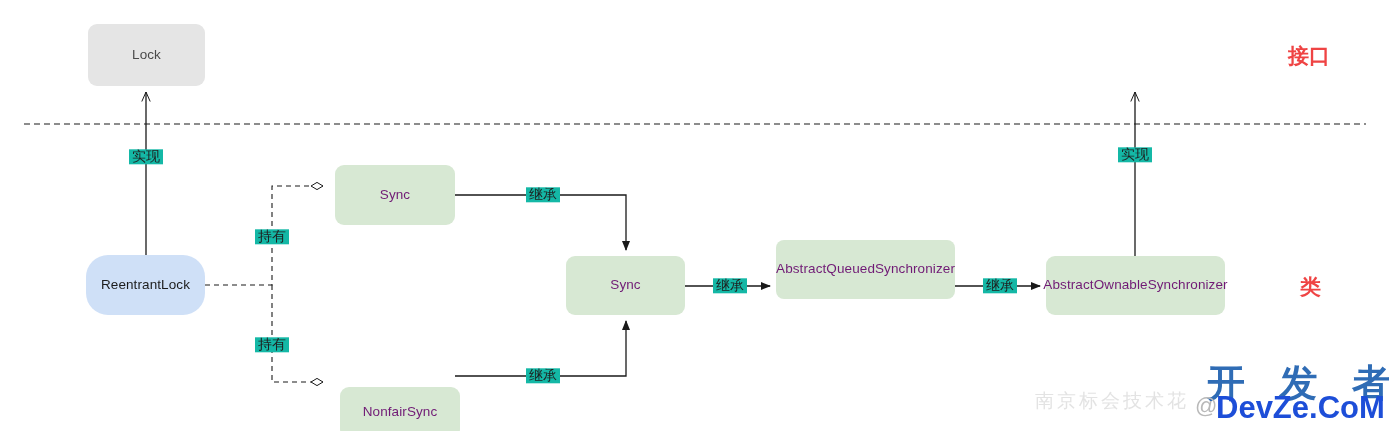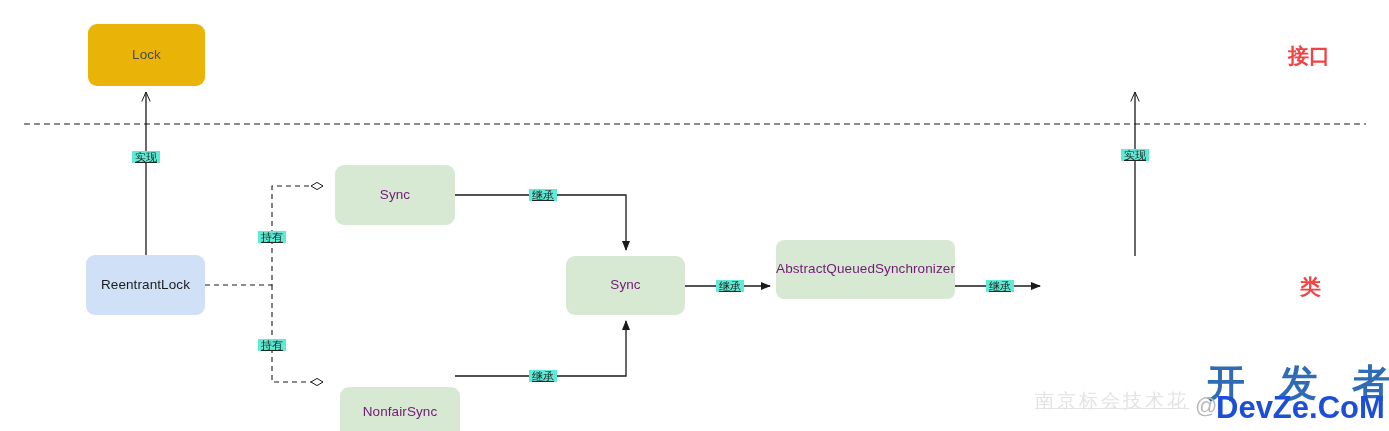--- a/index.html
+++ b/index.html
@@ -25,40 +25,39 @@
     justify-content: center;
     text-align: center;
     box-sizing: border-box;
     font-size: 13.5px;
     color: #1f1f1f;
     line-height: 1.2;
     padding: 0 8px;
     letter-spacing: 0.1px;
   }
   .node.iface {
-    background: #eab308;
+    background: #e5e5e5;
     color: #4a4a4a;
   }
   .node.cls-green {
     background: #d7e8d3;
     color: #701a75;
   }
   .node.cls-blue {
     background: #cfe0f7;
     color: #1c1c1c;
   }
   .edge-label {
     position: absolute;
-    font-size: 11px;
+    font-size: 14px;
     color: #1f1f1f;
-    background: #5eead4;
+    background: #14b8a6;
     padding: 0 3px;
     white-space: nowrap;
     line-height: 1.1;
-    text-decoration: underline;
   }
   .zone-label {
     position: absolute;
     font-size: 21px;
     font-weight: bold;
     color: #ef4444;
     white-space: nowrap;
   }
   svg.wires {
     position: absolute;
@@ -139,40 +138,43 @@
 
      AbstractOwnableSynchronizer --&gt;
     <line x1="955" y1="286" x2="1040" y2="286" stroke="#1a1a1a" stroke-width="1.3" marker-end="url(#filledArrow)"></line>
   </svg>
 
   <div class="node iface" style="left:88px; top:24px; width:117px; height:62px;">
     <span>Lock</span>
   </div>
 
 
-  <div class="node cls-blue" style="left:86px; top:255px; width:119px; height:60px;">
+  <div class="node cls-blue" style="left:86px; top:255px; width:119px; height:60px;border-radius:22px;">
     <span>ReentrantLock</span>
   </div>
 
   <div class="node cls-green" style="left:335px; top:165px; width:120px; height:60px;">
     <span>Sync</span>
   </div>
 
   <div class="node cls-green" style="left:340px; top:345px; width:120px; height:51px;margin-top:42px;">
     <span>NonfairSync</span>
   </div>
 
   <div class="node cls-green" style="left:566px; top:256px; width:119px; height:59px;">
     <span>Sync</span>
   </div>
 
   <div class="node cls-green" style="left:776px; top:240px; width:179px; height:59px;border-radius:8px;">
     <span>AbstractQueuedSynchronizer</span>
   </div>
 
+  <div class="node cls-green" style="left:1046px; top:256px; width:179px; height:59px;">
+    <span>AbstractOwnableSynchronizer</span>
+  </div>
 
   <div class="edge-label" style="left:146px; top:157px; transform:translate(-50%,-50%);">
     <span>实现</span>
   </div>
 
   <div class="edge-label" style="left:1135px; top:155px; transform:translate(-50%,-50%);">
     <span>实现</span>
   </div>
 
   <div class="edge-label" style="left:272px; top:237px; transform:translate(-50%,-50%);">
@@ -200,21 +202,21 @@
   </div>
 
   <div class="zone-label" style="left:1288px; top:42px;">
     <span>接口</span>
   </div>
 
   <div class="zone-label" style="left:1300px; top:273px;">
     <span>类</span>
   </div>
 
-  <div class="watermark wm-faint" style="left:1035px; top:388px;text-decoration:underline;">
+  <div class="watermark wm-faint" style="left:1035px; top:388px;">
     <span>南京标会技术花</span>
   </div>
 
   <div class="watermark wm-cn" style="left:1207px; top:358px;">
     <span>开 发 者</span>
   </div>
 
   <div class="watermark wm-at" style="left:1195px; top:393px;">
     <span>@</span>
   </div>

